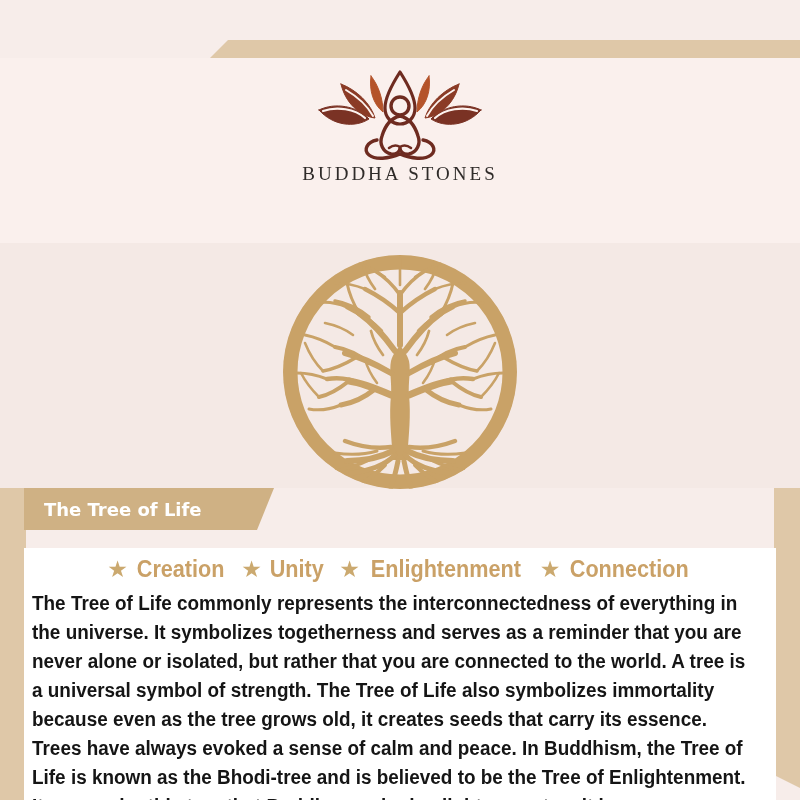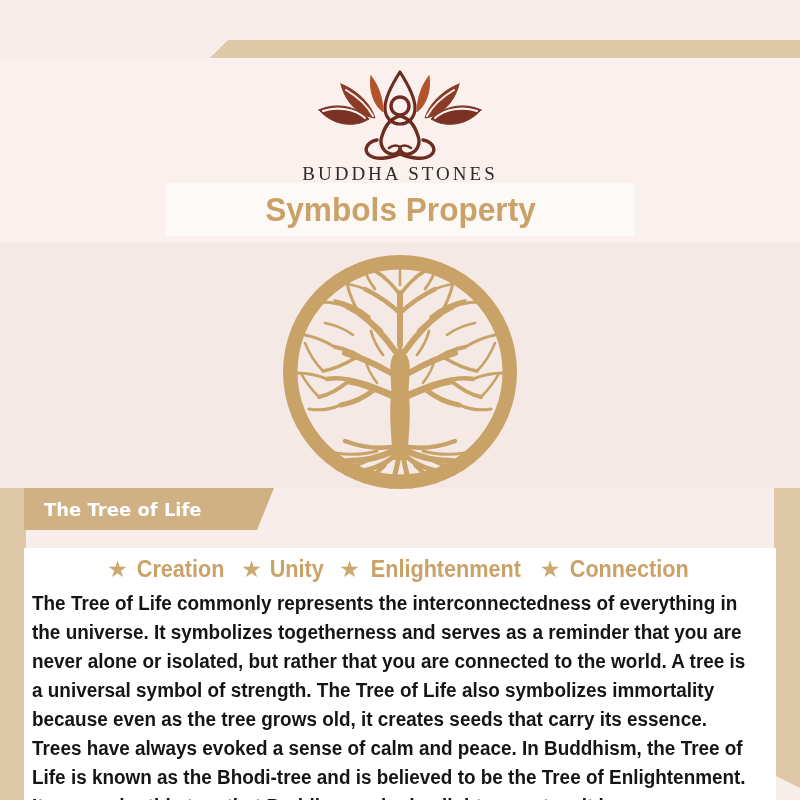--- a/index.html
+++ b/index.html
@@ -237,23 +237,20 @@
           <path d="M72 74 C62 76 58 84 64 89 C70 94 84 93 95 88
                    C106 93 120 94 126 89 C132 84 128 76 118 74" fill="none" stroke="#6e2b20" stroke-width="3.4"></path>
 
           <path d="M84 82 C88 79 92 79 95 81 C98 79 102 79 106 82" fill="none" stroke="#6e2b20" stroke-width="2.6"></path>
         </g>
       </svg>
       <span id="brand-name">BUDDHA STONES</span>
     </div>
   </div>
 
-  <div id="title-band">
-    <span id="title-text">Symbols Property</span>
-  </div>
 
   <div id="emblem-area">
     <svg id="emblem" width="270" height="235" viewBox="0 0 270 235">
       <defs>
         <clipPath id="circleClip">
           <circle cx="135" cy="117" r="117"></circle>
         </clipPath>
       </defs>
       <g clip-path="url(#circleClip)">
 

